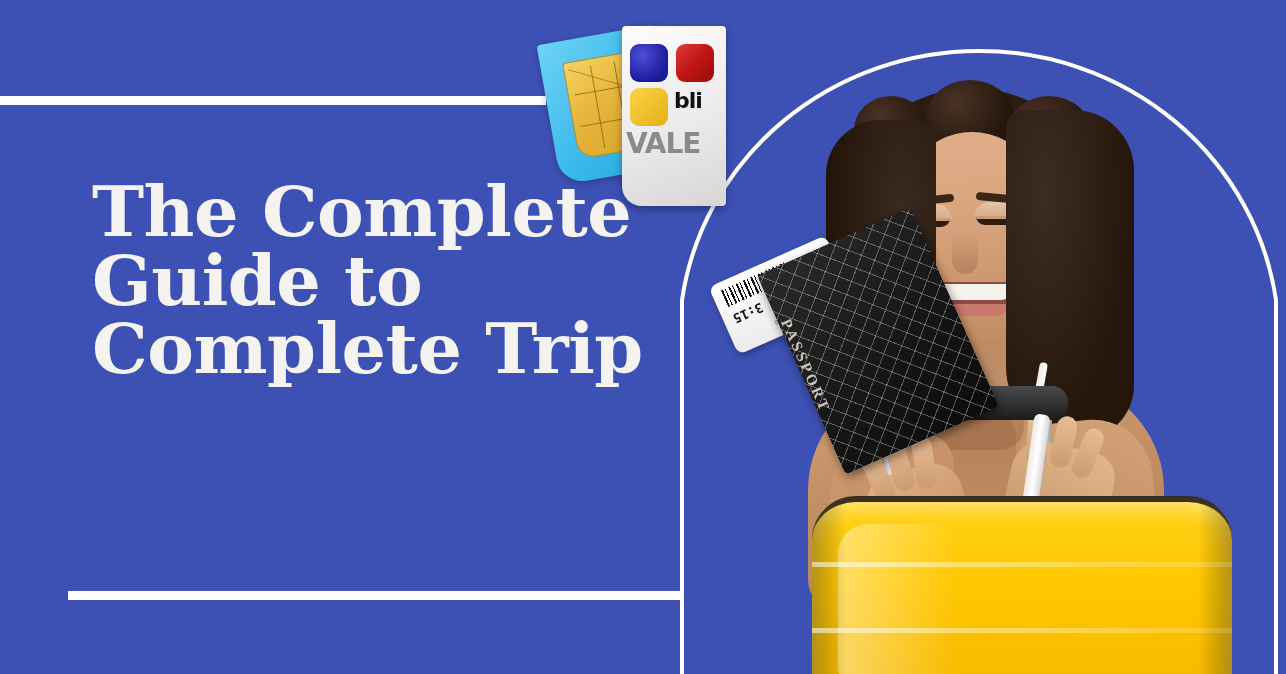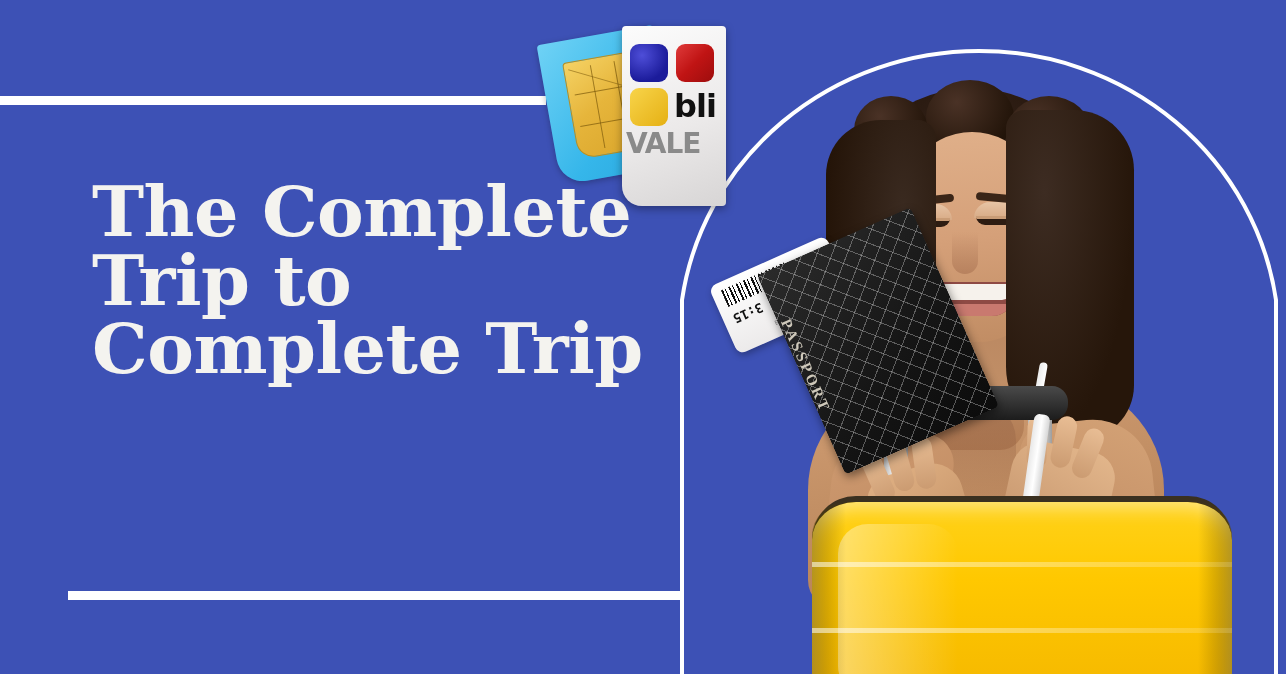--- a/index.html
+++ b/index.html
@@ -93,21 +93,21 @@
     box-shadow:0 3px 8px rgba(0,0,0,.35);
     overflow:hidden;
   }
   .sq { position:absolute; width:38px; height:38px; border-radius:9px; }
   .sq.blue   { left:8px;  top:18px; background:radial-gradient(circle at 32% 30%,#4e4ed8,#1b1b9a 70%); }
   .sq.red    { left:54px; top:18px; background:linear-gradient(135deg,#e03b3b 0%,#c01414 50%,#9d0d0d 100%); }
   .sq.yellow { left:8px;  top:62px; background:linear-gradient(135deg,#f8d44a,#e5b014); }
   .lbl-bli {
     position:absolute; left:52px; top:64px;
     font-family:"DejaVu Sans","Liberation Sans",sans-serif;
-    font-weight:700; font-size:32px; color:#111; letter-spacing:-1px; line-height:1;
+    font-weight:700; font-size:22px; color:#111; letter-spacing:-1px; line-height:1;
   }
   .lbl-vale {
     position:absolute; left:4px; top:104px;
     font-family:"DejaVu Sans","Liberation Sans",sans-serif;
     font-weight:700; font-size:28px; color:#8a8a8a; letter-spacing:-1px; line-height:1;
   }
 
   
   .photo { position:absolute; left:676px; top:0; width:610px; height:674px; z-index:5; }
 
@@ -392,21 +392,21 @@
       <div class="case-edge-l"></div>
       <div class="case-edge-r"></div>
       <div class="case-groove" style="top:60px;"></div>
       <div class="case-groove" style="top:126px;"></div>
     </div>
 
   </div>
 
   <div class="headline">
     <span class="ln">The Complete</span>
-    <span class="ln">Trip to</span>
+    <span class="ln">Guide to</span>
     <span class="ln">Complete Trip</span>
   </div>
 
   <div class="rule-bottom"></div>
 
   <div class="logo">
     <div class="sim-card">
       <div class="sim-chip">
         <div class="chip-v a"></div>
         <div class="chip-v b"></div>

